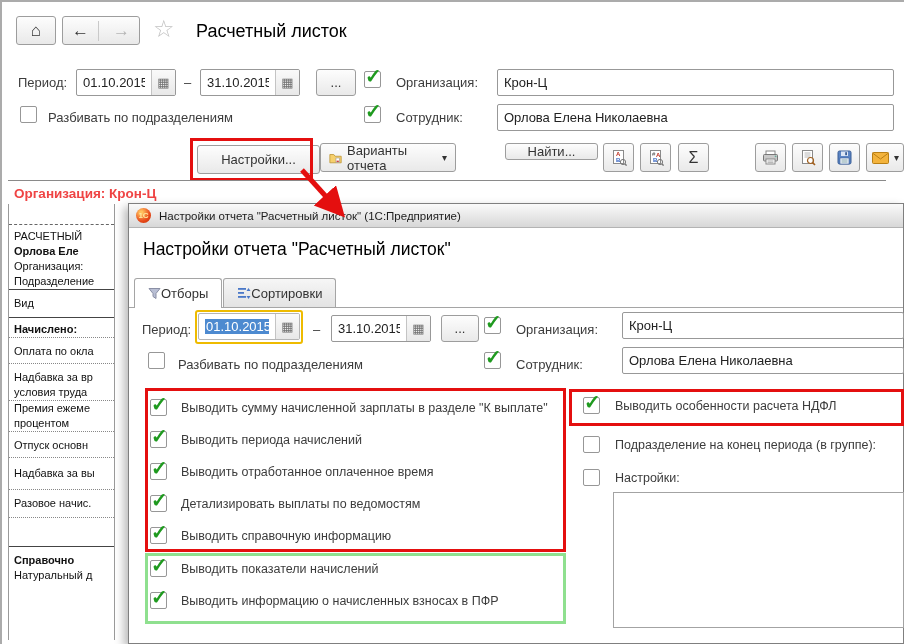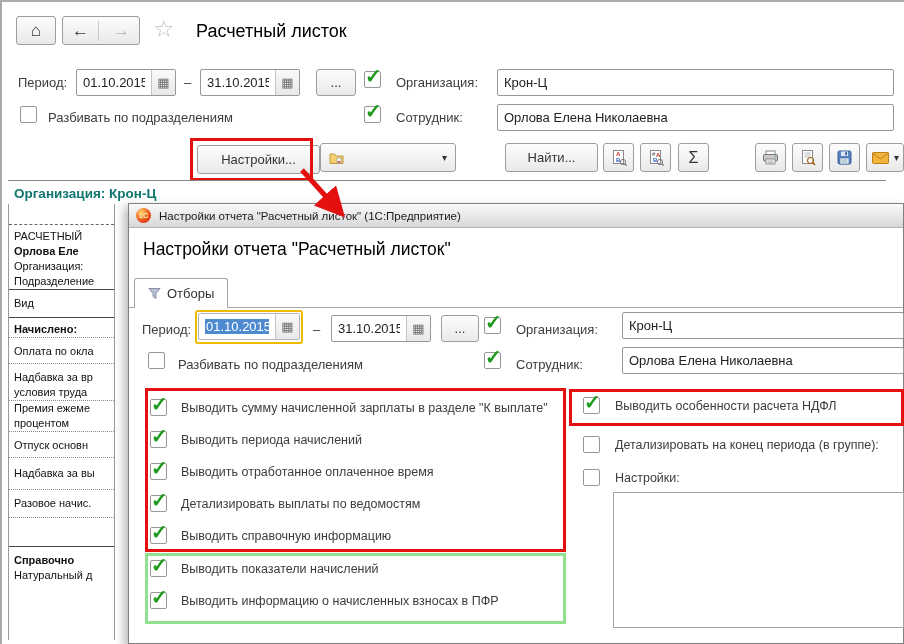--- a/index.html
+++ b/index.html
@@ -41,39 +41,39 @@
     border-left:1px solid #c4c4c4; background:linear-gradient(#fafafa,#e8e8e8);
     display:flex; align-items:center; justify-content:center; font-size:13px; color:#6f6f6f;
   }
   .cbwrap { position:absolute; display:flex; align-items:flex-start; }
   .cb { flex:0 0 auto; width:17px; height:17px; background:#fff; border:1px solid #979797; border-radius:2px; position:relative; }
   .cb.checked::after { content:"✓"; position:absolute; left:0px; top:-8px; font-size:20px; font-weight:bold; color:#1f9a1f; }
   .cblab { margin-left:14px; font-size:12.5px; color:#3c3c3c; white-space:nowrap; margin-top:2px; }
 
   
   .report-topline { position:absolute; left:8px; top:180px; width:878px; height:1px; background:#8a8a8a; }
-  .report-org { position:absolute; left:14px; top:186px; font-size:13.5px; font-weight:bold; color:#0f766e; white-space:nowrap; }
+  .report-org { position:absolute; left:14px; top:186px; font-size:13.5px; font-weight:bold; color:#ef4444; white-space:nowrap; }
   .rcol { position:absolute; left:8px; top:204px; width:107px; height:436px; border-left:1px solid #9a9a9a; border-right:1px solid #9a9a9a; overflow:hidden; background:#fff; }
   .rl { font-size:11px; line-height:15px; color:#111; white-space:nowrap; overflow:hidden; padding-left:5px; }
   .rl.b { font-weight:bold; }
   .rsep { height:0; }
   .rsep.dashed { border-top:1px dashed #666; }
   .rsep.solid  { border-top:1px solid #444; }
   .rsep.dot    { border-top:1px dotted #888; }
   .mt2{margin-top:6px}.mt4{margin-top:4px}.mt6{margin-top:6px}.mt8{margin-top:8px}
   .pb4{padding-bottom:4px}.pb6{padding-bottom:6px}.pb8{padding-bottom:8px}
 
   
   .dialog { position:absolute; left:128px; top:203px; width:776px; height:441px; background:#fff; border:1px solid #7f7f7f; box-shadow:-4px 4px 9px rgba(0,0,0,.28); }
   .dlg-titlebar { position:absolute; left:0; top:0; width:100%; height:24px; background:linear-gradient(#fafafa,#d7d7d7); border-bottom:1px solid #b3b3b3; display:flex; align-items:center; padding:0 7px; gap:8px; }
   .logo1c { width:15px; height:15px; border-radius:50%; background:radial-gradient(circle at 35% 30%, #ffc15e 10%, #e8491a 60%, #c03000); color:#ffe9a0; font-size:8px; font-weight:bold; display:flex; align-items:center; justify-content:center; }
   .dlg-title { font-size:11.5px; color:#1c1c1c; white-space:nowrap; }
   .dlg-header { position:absolute; left:14px; top:35px; font-size:17.5px; color:#000; white-space:nowrap; }
   .tabstrip { position:absolute; left:0; top:74px; width:100%; height:30px; border-bottom:1px solid #a5a5a5; display:flex; align-items:flex-end; padding-left:5px; }
-  .tab { display:flex; align-items:center; gap:6px; height:29px; padding:0 13px; border:1px solid #a5a5a5; border-bottom:none; border-radius:3px 3px 0 0; background:linear-gradient(#f6f6f6,#e3e3e3); font-size:13px; color:#333; margin-right:1px; }
+  .tab { display:flex; align-items:center; gap:0; height:29px; padding:0 13px; border:1px solid #a5a5a5; border-bottom:none; border-radius:3px 3px 0 0; background:linear-gradient(#f6f6f6,#e3e3e3); font-size:13px; color:#333; margin-right:1px; }
   .tab.active { background:#fff; height:30px; margin-bottom:-1px; }
 
   .focusring { position:absolute; border:2px solid #eebb00; border-radius:3px; padding:1px; background:#fff; }
   .sel { background:#4d8ad0; color:#fff; padding:0 1px; }
 
   .hl-red { position:absolute; border:3px solid #e40f0f; }
   .hl-green { position:absolute; border:3px solid #8fe08f; }
   .listbox { position:absolute; left:613px; top:492px; width:291px; height:136px; border:1px solid #a3a3a3; background:#fff; }
 
   .iconbtn { width:31px; height:29px; }
@@ -135,23 +135,24 @@
     <div class="abs btn" style="left:197px;top:145px;width:123px;height:29px">
       <span>Настройки...</span>
     </div>
     <div class="hl-red" style="left:190px;top:138px;width:123px;height:43px"></div>
     <div class="abs btn" style="left:320px;top:143px;width:136px;height:29px;justify-content:flex-start;padding:0 8px">
       <svg width="15" height="12" viewBox="0 0 15 12">
             <path d="M1 2 h4.5 l1.5 2 H14 v7.5 H1 Z" fill="#f6d06d" stroke="#bf9a3e"></path>
             <rect x="8" y="6" width="4" height="5" fill="#fff" stroke="#999" stroke-width=".7"></rect>
             <rect x="8.7" y="9" width="2.6" height="1.6" fill="#d04040"></rect>
           </svg>
+      <span>Варианты отчета</span>
       <span style="margin-left:auto;font-size:10px;color:#333">▾</span>
     </div>
-    <div class="abs btn" style="left:505px;top:143px;width:93px;height:29px">
+    <div class="abs btn" style="left:505px;top:143px;width:93px;height:17px">
       <span>Найти...</span>
     </div>
     <div class="abs btn iconbtn" style="left:603px;top:143px">
       <svg width="16" height="17" viewBox="0 0 16 17">
             <rect x="2.5" y="1.5" width="10" height="13" fill="#fff" stroke="#8a8a8a"></rect>
             <text x="5" y="7" font-size="6" fill="#c03020" font-weight="bold">A</text>
             <text x="5" y="13" font-size="6" fill="#3060c0" font-weight="bold">B</text>
             <circle cx="12" cy="13" r="2.6" fill="none" stroke="#777"></circle>
             <line x1="13.8" y1="14.8" x2="15.6" y2="16.6" stroke="#777" stroke-width="1.4"></line>
           </svg>
@@ -247,20 +248,30 @@
         <span class="dlg-title">Настройки отчета "Расчетный листок" (1С:Предприятие)</span>
       </div>
       <div class="dlg-header">Настройки отчета "Расчетный листок"</div>
       <div class="tabstrip">
         <div class="tab active">
           <svg width="13" height="13" viewBox="0 0 13 13">
                 <path d="M1 1.5 h11 L8 6.5 v5 l-3 -2 v-3 Z" fill="#b9bfd4" stroke="#8a8fa5"></path>
               </svg>
           <span>Отборы</span>
         </div>
+        <div class="tab">
+          <svg width="14" height="13" viewBox="0 0 14 13">
+                <rect x="1" y="1" width="8" height="1.8" fill="#4a78c8"></rect>
+                <rect x="1" y="5" width="6" height="1.8" fill="#4a78c8"></rect>
+                <rect x="1" y="9" width="8" height="1.8" fill="#4a78c8"></rect>
+                <path d="M11.5 1 l2 3 h-4 Z" fill="#4a78c8"></path>
+                <path d="M11.5 12 l-2 -3 h4 Z" fill="#4a78c8"></path>
+              </svg>
+          <span>Сортировки</span>
+        </div>
       </div>
     </div>
 
     <span class="abs lbl" style="left:142px;top:322px">Период:</span>
     <div class="focusring" style="left:195px;top:310px;width:108px;height:34px">
       <div class="field" style="width:102px;height:27px;border-color:#b5b5b5">
         <span class="val sel">01.10.2015</span>
         <span class="calbtn">▦</span>
       </div>
     </div>
@@ -314,21 +325,21 @@
     </div>
     <div class="hl-red" style="left:145px;top:388px;width:421px;height:164px"></div>
 
     <div class="cbwrap" style="left:583px;top:397px">
       <span class="cb checked"></span>
       <span class="cblab" style="margin-left:15px">Выводить особенности расчета НДФЛ</span>
     </div>
     <div class="hl-red" style="left:569px;top:389px;width:335px;height:37px"></div>
     <div class="cbwrap" style="left:583px;top:436px">
       <span class="cb"></span>
-      <span class="cblab" style="margin-left:15px">Детализировать на конец периода (в группе):</span>
+      <span class="cblab" style="margin-left:15px">Подразделение на конец периода (в группе):</span>
     </div>
     <div class="cbwrap" style="left:583px;top:469px">
       <span class="cb"></span>
       <span class="cblab" style="margin-left:15px">Настройки:</span>
     </div>
     <div class="listbox"></div>
 
     <div class="cbwrap" style="left:150px;top:592px">
       <span class="cb checked"></span>
       <span class="cblab">Выводить информацию о начисленных взносах в ПФР</span>

